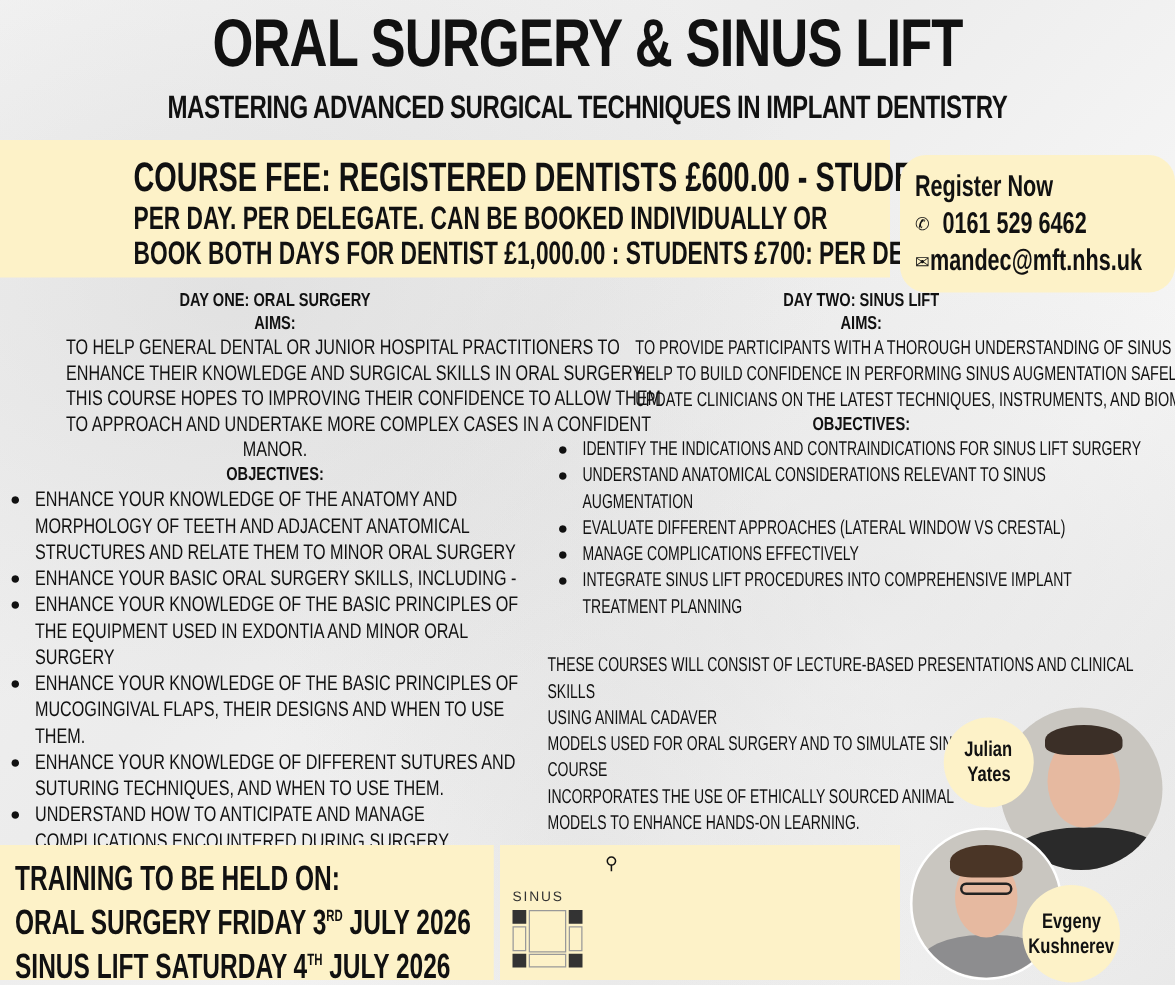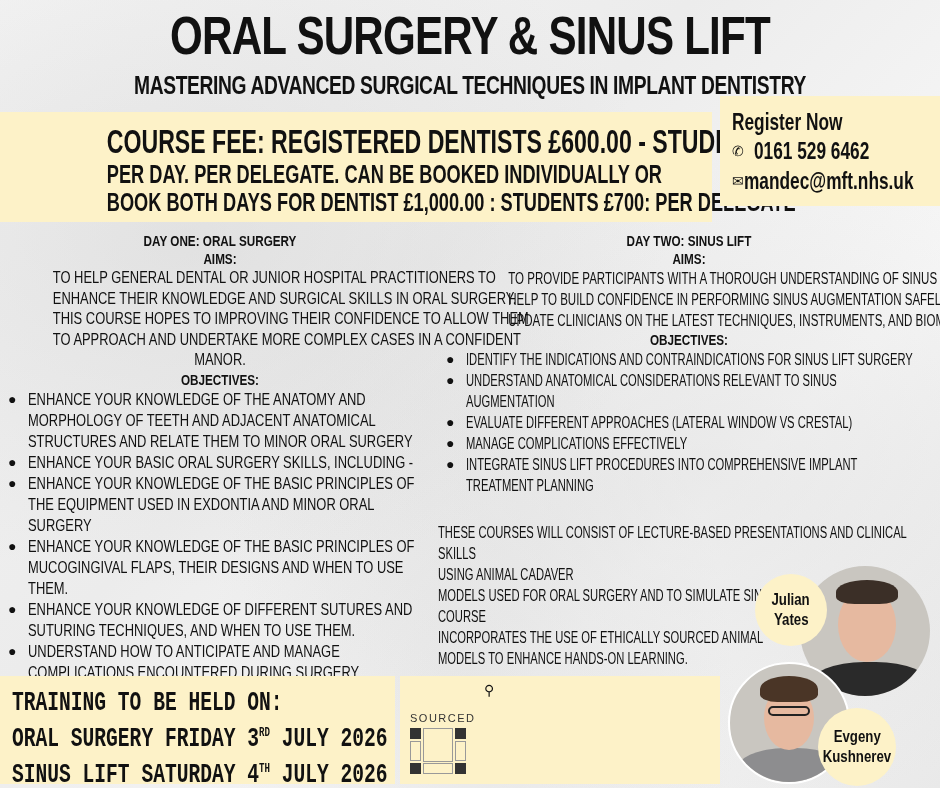--- a/index.html
+++ b/index.html
@@ -30,21 +30,21 @@
     .fee-box { left: 0; top: 112px; width: 712px; height: 110px; text-align: center; }
     .fee-line1 {
       display: block; font-size: 33px; font-weight: 700; line-height: 36px; margin-top: 12px;
       transform: scaleX(0.7); white-space: nowrap;
     }
     .fee-line2, .fee-line3 {
       display: block; font-size: 26px; font-weight: 700; line-height: 28px;
       transform: scaleX(0.7); white-space: nowrap;
     }
 
-    .reg-box { left: 720px; top: 96px; width: 220px; height: 110px; padding-left: 12px; }
+    .reg-box { left: 720px; top: 124px; width: 220px; height: 110px; padding-left: 12px; border-radius: 21px; }
     .reg-title {
       display: block; font-size: 24px; font-weight: 700; margin-top: 12px; line-height: 28px;
       transform: scaleX(0.72); transform-origin: left; white-space: nowrap;
     }
     .reg-row { display: flex; align-items: center; height: 30px; white-space: nowrap; }
     .reg-row .ico { width: 22px; font-size: 14px; display: inline-block; }
     .reg-row .txt {
       font-size: 24px; font-weight: 700; transform: scaleX(0.72); transform-origin: left; display: inline-block;
     }
 
@@ -75,21 +75,21 @@
     .col-right ul.obj li .b { position: absolute; left: 8px; top: 0; font-size: 14px; line-height: 21px; }
     .col-right ul.obj li .t {
       display: block; font-size: 16px; line-height: 21px; width: 650px;
       transform: scaleX(0.7); transform-origin: left;
     }
     .col-right .note {
       margin-top: 26px; font-size: 16px; line-height: 21px; width: 700px;
       transform: scaleX(0.7); transform-origin: left;
     }
 
-    .train-box { left: 0; top: 676px; width: 395px; height: 108px; padding: 12px 0 0 12px; font-family: Liberation Mono, monospace; }
+    .train-box { left: 0; top: 676px; width: 395px; height: 108px; padding: 12px 0 0 12px; }
     .train-box .tl {
       display: block; font-size: 28px; font-weight: 700; line-height: 30px; white-space: nowrap;
       transform: scaleX(0.7); transform-origin: left;
     }
     .train-box sup { font-size: 13px; }
 
     .addr-box { left: 400px; top: 676px; width: 320px; height: 108px; }
     .pin { position: absolute; left: 84px; top: 6px; font-size: 14px; }
     .mandec-label { position: absolute; left: 10px; top: 36px; font-size: 11px; letter-spacing: 1.5px; color: #333; }
     .logo { position: absolute; left: 10px; top: 52px; width: 56px; height: 46px; }
@@ -223,21 +223,21 @@
 </div>
 
 <div class="box train-box">
   <span class="tl">TRAINING TO BE HELD ON:</span>
   <span class="tl"><span>ORAL SURGERY FRIDAY 3</span><sup>RD</sup><span> JULY 2026</span></span>
   <span class="tl"><span>SINUS LIFT SATURDAY  4</span><sup>TH</sup><span> JULY 2026</span></span>
 </div>
 
 <div class="box addr-box">
   <span class="pin">⚲</span>
-  <span class="mandec-label">SOURCED</span>
+  <span class="mandec-label">SINUS</span>
   <div class="logo">
     <div class="sq" style="left:0;top:0;"></div>
     <div class="sq" style="right:0;top:0;"></div>
     <div class="sq" style="left:0;bottom:0;"></div>
     <div class="sq" style="right:0;bottom:0;"></div>
     <div class="ol" style="left:13px;top:0;width:30px;height:34px;"></div>
     <div class="ol" style="left:0;top:13px;width:11px;height:20px;"></div>
     <div class="ol" style="right:0;top:13px;width:11px;height:20px;"></div>
     <div class="ol" style="left:13px;bottom:0;width:30px;height:11px;"></div>
   </div>

